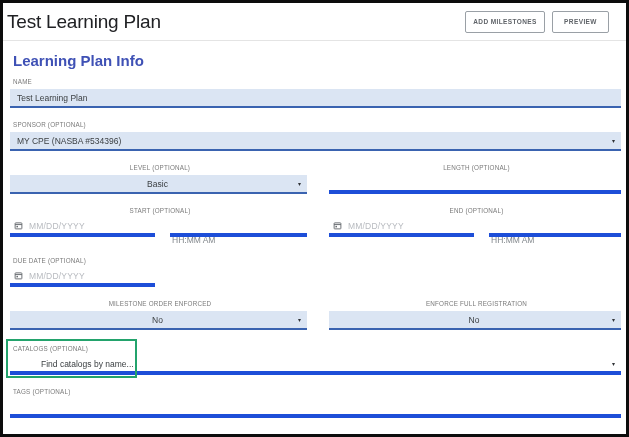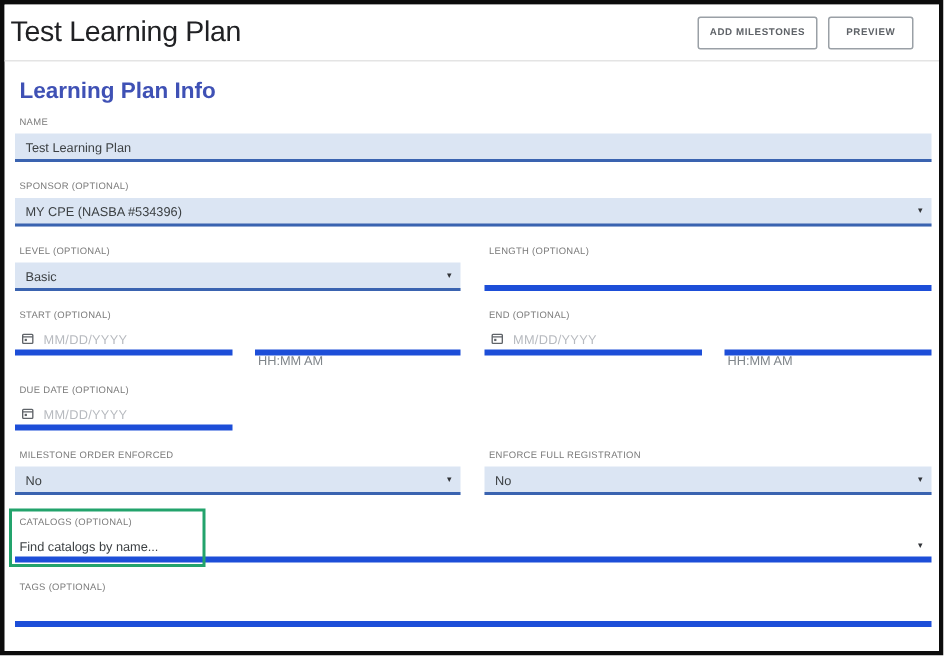--- a/index.html
+++ b/index.html
@@ -44,21 +44,21 @@
   .btn-preview { width: 57px; }
 
   
   .content { padding: 9px 5px 0 7px; }
   .section-title {
     color: #3f51b5; font-size: 15px; font-weight: bold;
     margin: 2px 0 9px 3px;
   }
 
   .group { margin-bottom: 13px; position: relative; }
-  .row { display: flex; gap: 16px; }
+  .row { display: flex; gap: 22px; text-align: center; }
   .col-l { width: 297px; flex: 0 0 297px; }
   .col-r { flex: 1; min-width: 0; }
 
   .field-label {
     font-size: 6.3px; color: #7a7a7a; letter-spacing: 0.2px;
     margin: 0 0 4px 3px; white-space: nowrap;
   }
 
   .filled {
     height: 19px;
@@ -74,21 +74,21 @@
 
   .underline-input {
     height: 19px;
     border-bottom: 4px solid #1d4ed8;
     display: flex; align-items: center;
     padding: 0 6px 0 2px;
     font-size: 8.5px;
     cursor: text;
   }
   .underline-select { cursor: pointer; padding-left: 3px; color: #3c4043; }
-  .underline-select .value { flex: 1; }
+  .underline-select .value { flex: 1; margin-left: 28px; }
 
   .datetime-pair { display: flex; gap: 15px; }
   .dt-date { width: 145px; flex: 0 0 145px; }
   .dt-time { flex: 1; }
   .cal-icon { margin: 0 6px 0 2px; flex: 0 0 auto; display: inline-flex; }
   .ph-date { color: #b7babf; letter-spacing: 0.2px; }
   .ph-time { color: #80868b; margin-top: 28px; }
 
   .highlight-box {
     position: absolute;

